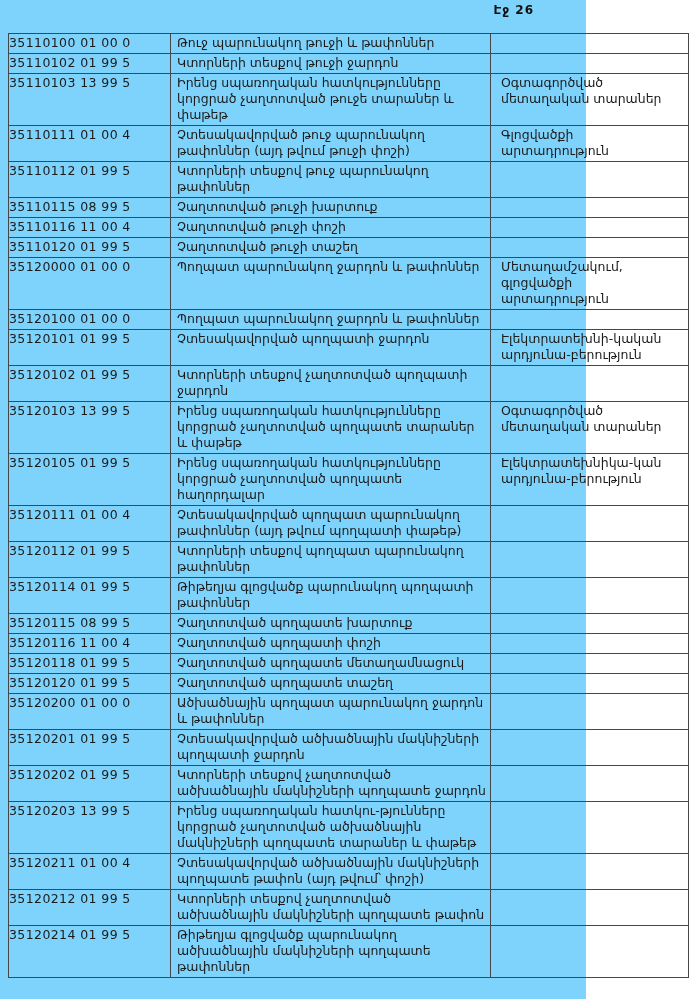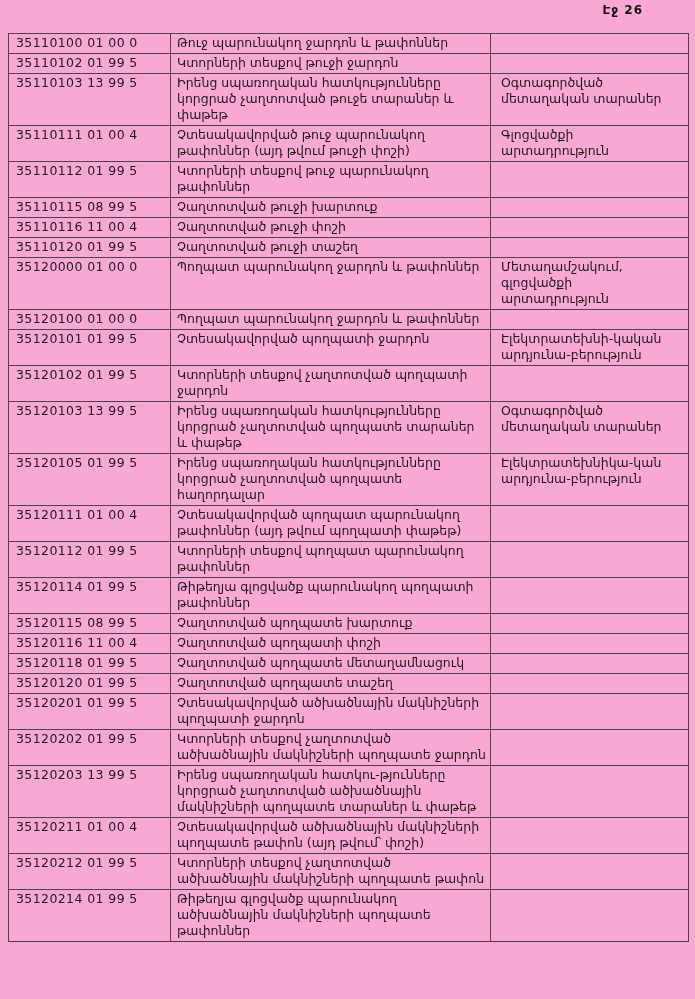--- a/index.html
+++ b/index.html
@@ -5,22 +5,22 @@
   * { margin: 0; padding: 0; box-sizing: border-box; }
   html, body {
     width: 695px; height: 999px;
     background: #ffffff;
     overflow: hidden;
     font-family: "DejaVu Sans", "Liberation Sans", sans-serif;
     color: #1b1b1b;
   }
   .page {
     position: relative;
-    width: 695px; height: 999px;
-    background: #f9a8d4;
+    width: 586px; height: 999px;
+    background: #7dd3fc;
   }
   .page-number {
     position: absolute;
     top: 3px; right: 52px;
     font-size: 12px;
     font-weight: bold;
     letter-spacing: 1px;
     color: #111;
   }
   table.doc-table {
@@ -38,42 +38,42 @@
   .doc-table td {
     border: 1px solid #474747;
     vertical-align: top;
     padding: 1px 4px 2px 6px;
     color: #1b1b1b;
   }
   .doc-table tr:nth-child(3n+2) td { border-bottom-style: dotted; }
   .doc-table td.code-cell {
     white-space: nowrap;
     letter-spacing: 0.4px;
-    padding-left: 7px;
+    padding-left: 0;
   }
   .doc-table td.note-cell {
     padding-left: 10px;
   }
 </style>
 </head>
 <body>
 
 <div class="page">
   <div class="page-number">Էջ 26</div>
 
   <table class="doc-table">
     <colgroup>
       <col class="c1">
         <col class="c2">
         <col class="c3">
     </colgroup>
     <tbody id="table-body">
         <tr>
           <td class="code-cell">35110100 01 00 0</td>
-          <td class="desc-cell">Թուջ պարունակող ջարդոն և թափոններ</td>
+          <td class="desc-cell">Թուջ պարունակող թուջի և թափոններ</td>
           <td class="note-cell"></td>
         </tr>
         <tr>
           <td class="code-cell">35110102 01 99 5</td>
           <td class="desc-cell">Կտորների տեսքով թուջի ջարդոն</td>
           <td class="note-cell"></td>
         </tr>
         <tr>
           <td class="code-cell">35110103 13 99 5</td>
           <td class="desc-cell">Իրենց սպառողական հատկությունները կորցրած չաղտոտված թուջե տարաներ և փաթեթ</td>
@@ -160,20 +160,25 @@
           <td class="note-cell"></td>
         </tr>
         <tr>
           <td class="code-cell">35120118 01 99 5</td>
           <td class="desc-cell">Չաղտոտված պողպատե մետաղամնացուկ</td>
           <td class="note-cell"></td>
         </tr>
         <tr>
           <td class="code-cell">35120120 01 99 5</td>
           <td class="desc-cell">Չաղտոտված պողպատե տաշեղ</td>
+          <td class="note-cell"></td>
+        </tr>
+        <tr>
+          <td class="code-cell">35120200 01 00 0</td>
+          <td class="desc-cell">Ածխածնային պողպատ պարունակող ջարդոն և թափոններ</td>
           <td class="note-cell"></td>
         </tr>
         <tr>
           <td class="code-cell">35120201 01 99 5</td>
           <td class="desc-cell">Չտեսակավորված ածխածնային մակնիշների պողպատի ջարդոն</td>
           <td class="note-cell"></td>
         </tr>
         <tr>
           <td class="code-cell">35120202 01 99 5</td>
           <td class="desc-cell">Կտորների տեսքով չաղտոտված ածխածնային մակնիշների պողպատե ջարդոն</td>

